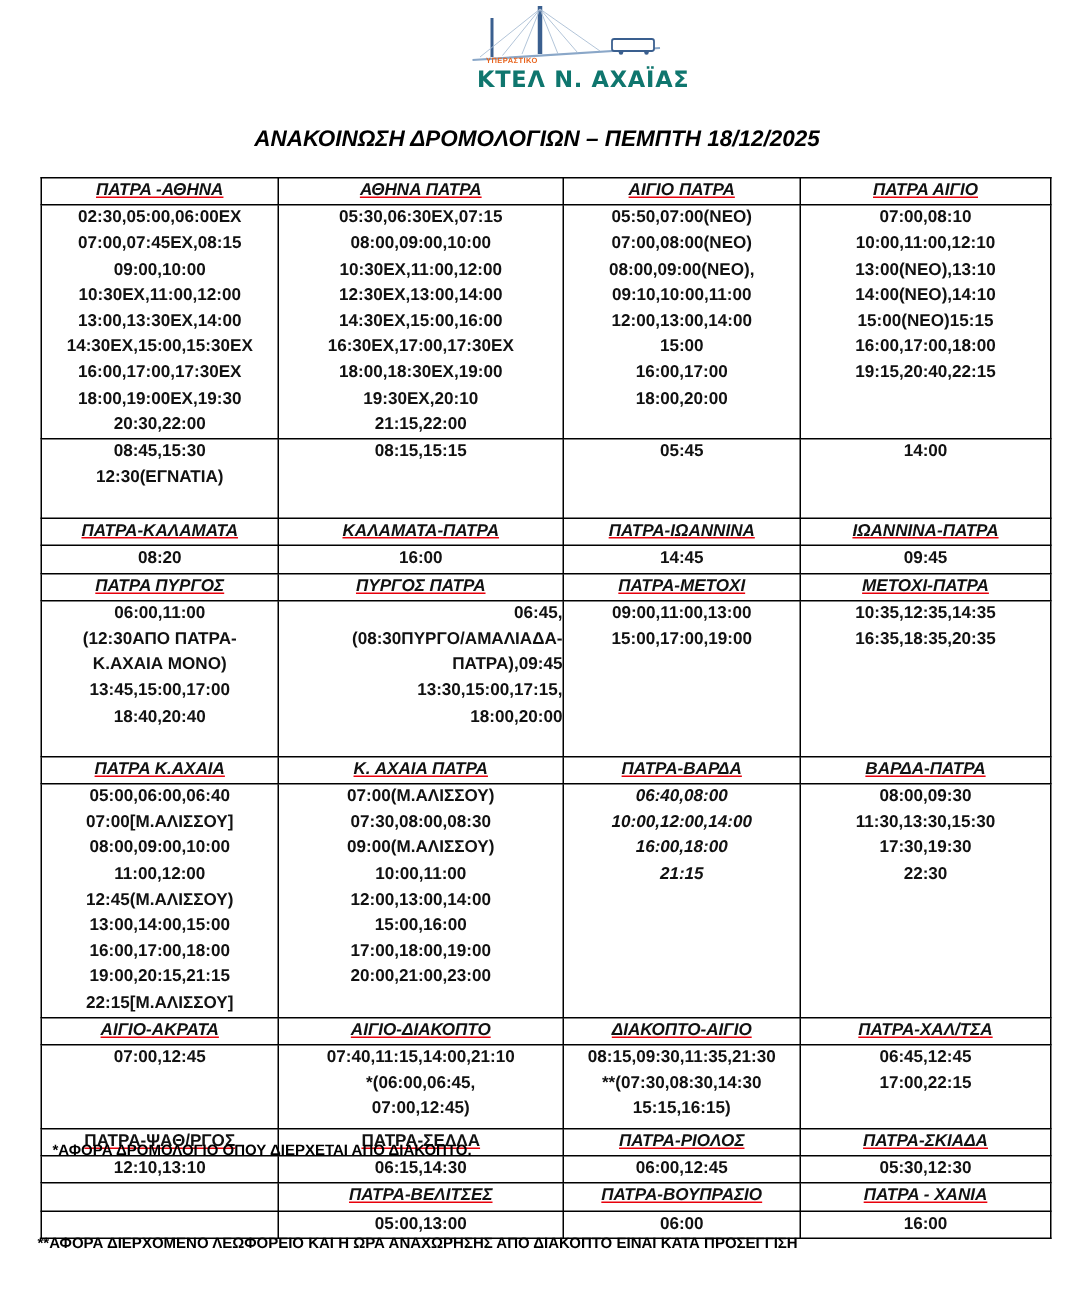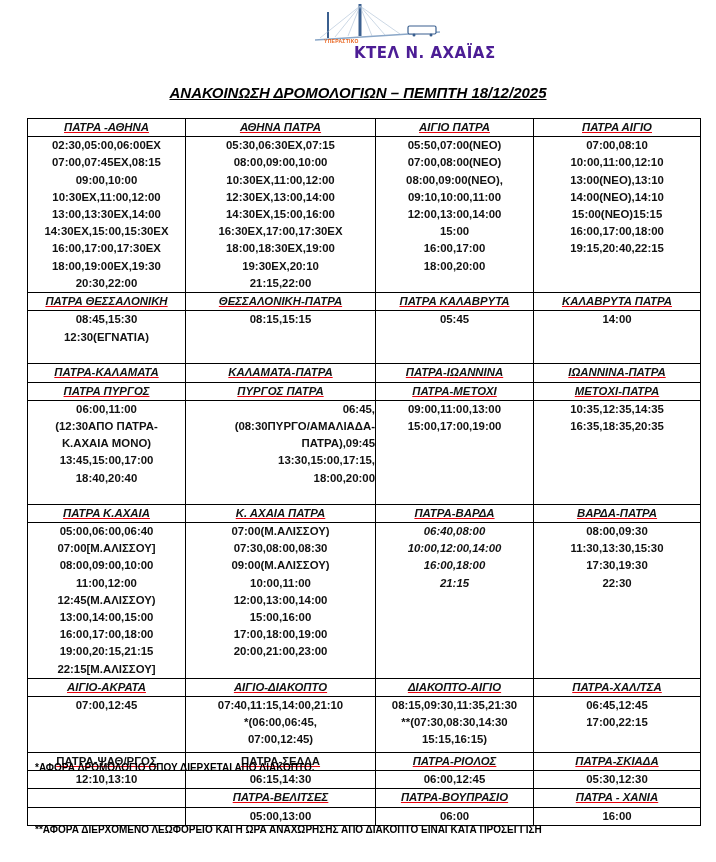--- a/index.html
+++ b/index.html
@@ -1,31 +1,31 @@
 <!DOCTYPE html>
 <html><head>
 <meta charset="utf-8">
 <style>
   html, body { margin:0; padding:0; background:#ffffff; }
   body { width:716px; height:862px; position:relative; overflow:hidden;
          font-family:"Liberation Sans", sans-serif; color:#000; }
   .logo { position:absolute; left:300px; top:2px; width:150px; height:68px; }
   .logo-text { position:absolute; left:18px; top:42px; font-family:"DejaVu Sans", sans-serif;
-               font-weight:bold; font-size:15px; color:#4c1d95; letter-spacing:0.5px; white-space:nowrap;margin-left:36px; }
+               font-weight:bold; font-size:15px; color:#0f766e; letter-spacing:0.5px; white-space:nowrap; }
   .logo-sub { position:absolute; left:24px; top:36px; font-size:5px; color:#e8641e; font-weight:bold; letter-spacing:0.3px; }
   .title { position:absolute; left:0; width:716px; top:84px; text-align:center;
-           font-weight:bold; font-style:italic; text-decoration:underline; font-size:15px; }
+           font-weight:bold; font-style:italic; font-size:15px; }
   table.sched { position:absolute; left:27px; top:118px; border-collapse:collapse; table-layout:fixed; width:673px; }
   table.sched td { border:1.5px solid #000; text-align:center; vertical-align:top; padding:0;
                    font-weight:bold; font-size:11.4px; line-height:17.2px; color:#111; white-space:nowrap; }
   td.hd { color:#e8000b; font-style:italic; text-decoration:underline; text-decoration-color:#e8000b; height:16px; line-height:16px; }
   td.hd.up { font-style:normal; }
   .line { display:block; }
   .foot1 { position:absolute; left:35px; top:762px; font-size:10px; font-weight:bold; }
-  .foot2 { position:absolute; left:35px; top:824px; font-size:10px; font-weight:bold; }
+  .foot2 { position:absolute; left:25px; top:824px; font-size:10px; font-weight:bold; }
 </style>
 </head>
 <body>
 
 <div class="logo">
   <svg width="150" height="40" viewBox="0 0 150 40">
     <line x1="15" y1="38" x2="140" y2="30" stroke="#8aa7c8" stroke-width="1.5"></line>
     <line x1="28" y1="10" x2="28" y2="36" stroke="#3a5f8f" stroke-width="2"></line>
     <line x1="60" y1="2" x2="60" y2="34" stroke="#3a5f8f" stroke-width="3"></line>
     <line x1="60" y1="4" x2="20" y2="36" stroke="#a9bdd4" stroke-width="0.6"></line>
@@ -95,45 +95,53 @@
           <span class="line">07:00,08:10</span>
           <span class="line">10:00,11:00,12:10</span>
           <span class="line">13:00(ΝΕΟ),13:10</span>
           <span class="line">14:00(ΝΕΟ),14:10</span>
           <span class="line">15:00(ΝΕΟ)15:15</span>
           <span class="line">16:00,17:00,18:00</span>
           <span class="line">19:15,20:40,22:15</span>
         </td>
       </tr>
       <tr>
-        <td class="hd">ΠΑΤΡΑ ΘΕΣΣΑΛΟΝΙΚΗ</td>
-        <td class="hd">ΘΕΣΣΑΛΟΝΙΚΗ-ΠΑΤΡΑ</td>
-        <td class="hd">ΠΑΤΡΑ ΚΑΛΑΒΡΥΤΑ</td>
-        <td class="hd">ΚΑΛΑΒΡΥΤΑ ΠΑΤΡΑ</td>
-      </tr>
-      <tr>
         <td style="height: 52px;">
           <span class="line">08:45,15:30</span>
           <span class="line">12:30(ΕΓΝΑΤΙΑ)</span>
         </td>
         <td style="height: 52px;">
           <span class="line">08:15,15:15</span>
         </td>
         <td style="height: 52px;">
           <span class="line">05:45</span>
         </td>
         <td style="height: 52px;">
           <span class="line">14:00</span>
         </td>
       </tr>
       <tr>
         <td class="hd">ΠΑΤΡΑ-ΚΑΛΑΜΑΤΑ</td>
         <td class="hd">ΚΑΛΑΜΑΤΑ-ΠΑΤΡΑ</td>
         <td class="hd">ΠΑΤΡΑ-ΙΩΑΝΝΙΝΑ</td>
         <td class="hd">ΙΩΑΝΝΙΝΑ-ΠΑΤΡΑ</td>
+      </tr>
+      <tr>
+        <td style="height: 17px;">
+          <span class="line">08:20</span>
+        </td>
+        <td style="height: 17px;">
+          <span class="line">16:00</span>
+        </td>
+        <td style="height: 17px;">
+          <span class="line">14:45</span>
+        </td>
+        <td style="height: 17px;">
+          <span class="line">09:45</span>
+        </td>
       </tr>
       <tr>
         <td class="hd">ΠΑΤΡΑ ΠΥΡΓΟΣ</td>
         <td class="hd">ΠΥΡΓΟΣ ΠΑΤΡΑ</td>
         <td class="hd">ΠΑΤΡΑ-ΜΕΤΟΧΙ</td>
         <td class="hd">ΜΕΤΟΧΙ-ΠΑΤΡΑ</td>
       </tr>
       <tr>
         <td style="height: 103px;">
           <span class="line">06:00,11:00</span>

